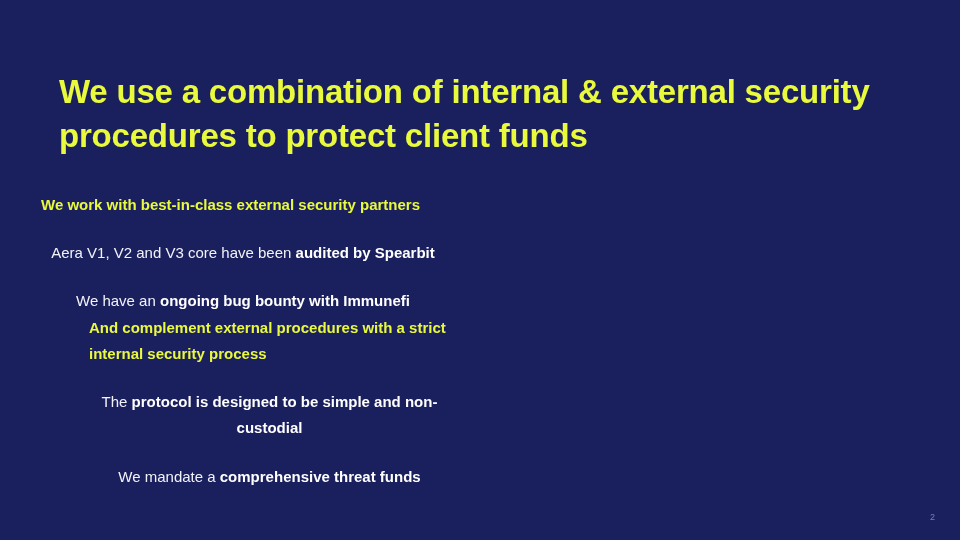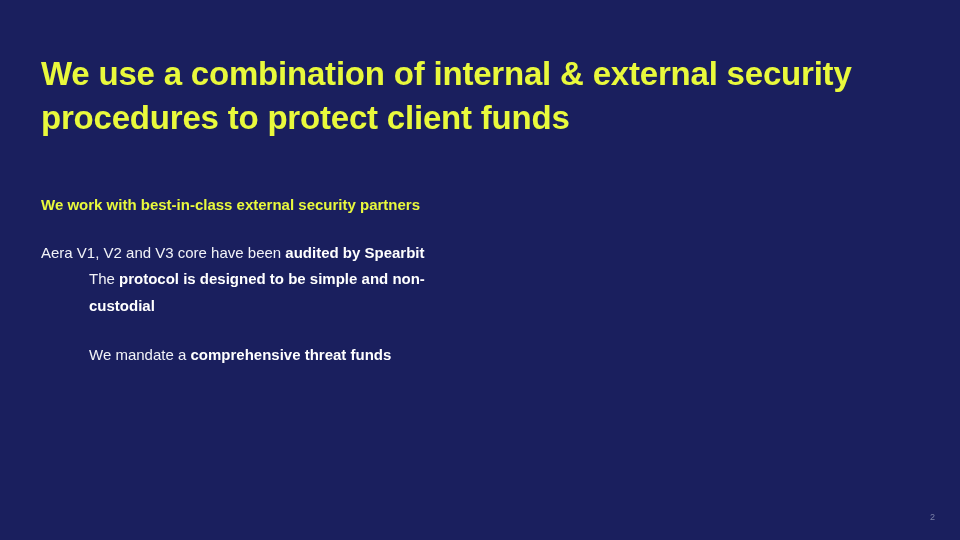--- a/index.html
+++ b/index.html
@@ -26,21 +26,21 @@
   .slide-title {
     position: absolute;
     left: 41px;
     top: 52px;
     width: 820px;
     color: #e9f93c;
     font-size: 33px;
     font-weight: bold;
     line-height: 1.32;
     letter-spacing: -0.2px;
-    margin: 0;
+    margin: 18px;
   }
 
   .columns {
     position: absolute;
     left: 0;
     top: 192px;
     width: 956px;
     display: flex;
     flex-direction: column;
   }
@@ -68,20 +68,21 @@
     line-height: 1.72;
     margin: 0 0 22px 0;
   }
 
   .col-para {
     color: #f2f3f8;
     font-size: 15px;
     font-weight: normal;
     line-height: 1.78;
     margin: 0 0 22px 0;
+    text-align: center;
   }
 
   .col-para:last-child {
     margin-bottom: 0;
   }
 
   .col-para b {
     font-weight: bold;
     color: #ffffff;
   }
@@ -101,23 +102,25 @@
 
 <div class="slide">
 
   <h1 class="slide-title">We use a combination of internal &amp; external security procedures to protect client funds</h1>
 
   <div class="columns">
 
     <div class="column column-left">
       <div class="col-heading">We work with best-in-class external security partners</div>
       <div class="col-para"><span>Aera V1, V2 and V3 core have been </span><b>audited by Spearbit</b></div>
+      <div class="col-para"><span>We have an </span><b>ongoing bug bounty with Immunefi</b></div>
     </div>
 
     <div class="column column-right">
+      <div class="col-heading">And complement external procedures with a strict internal security process</div>
       <div class="col-para"><span>The </span><b>protocol is designed to be simple and non-custodial</b></div>
       <div class="col-para"><span>We mandate a </span><b>comprehensive threat funds</b></div>
     </div>
 
   </div>
 
   <div class="page-number">2</div>
 
 </div>
 

